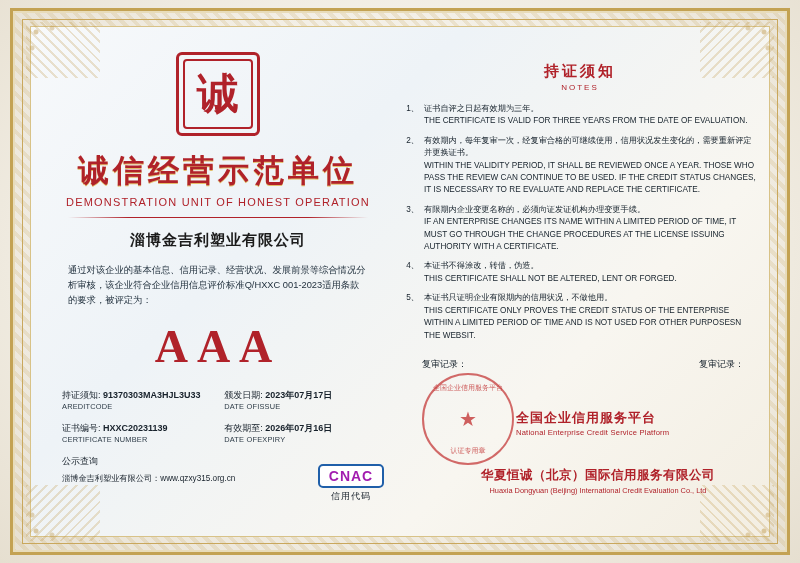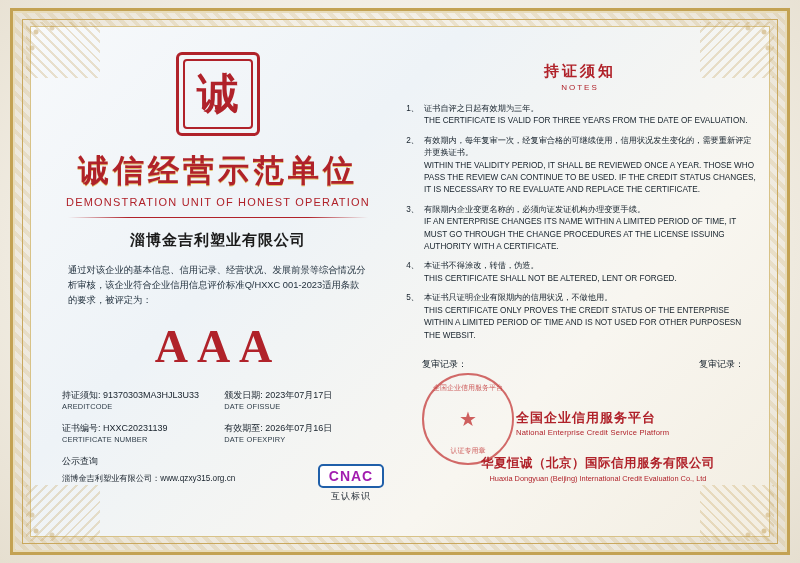--- a/index.html
+++ b/index.html
@@ -95,21 +95,21 @@
     font-family:"Liberation Serif",serif;font-weight:bold;
     font-size:46px;letter-spacing:9px;color:#b0222a;
   }
   .fields{
     margin:16px auto 0;width:312px;font-size:8.6px;color:#17212b;
   }
   .frow{display:flex;justify-content:space-between;margin-bottom:9px;}
   .fcell{width:48%;text-align:left;line-height:12px;}
   .fcell .lab{font-size:9px;}
   .fcell .laben{font-size:7.4px;letter-spacing:.2px;color:#2c3a46;}
-  .fcell .val{font-weight:normal;}
+  .fcell .val{font-weight:bold;}
   .pub{
     margin:4px auto 0;width:312px;text-align:left;font-size:9px;color:#17212b;
   }
   .pub .line2{margin-top:5px;font-size:8.2px;}
   .cnac{
     position:absolute;right:8px;bottom:20px;width:66px;text-align:center;
   }
   .cnac .box{
     border:2px solid #1f5fa9;border-radius:5px;color:#a21caf;
     font-weight:bold;font-size:14px;letter-spacing:1px;padding:2px 0;background:#fff;
@@ -155,21 +155,21 @@
     font-size:7px;opacity:.8;font-family:"Liberation Serif",serif;
   }
   .stamp .txt-top{top:10px;}
   .stamp .txt-bot{bottom:9px;}
   .platform{
     position:absolute;left:112px;bottom:86px;right:0;color:#b0222a;
   }
   .platform .p1{font-family:"Liberation Serif",serif;font-weight:bold;font-size:13px;letter-spacing:1px;}
   .platform .p2{font-size:7.6px;margin-top:1px;letter-spacing:.2px;}
   .issuer{
-    position:absolute;left:36px;bottom:40px;right:0;text-align:center;color:#b0222a;
+    position:absolute;left:36px;bottom:28px;right:0;text-align:center;color:#b0222a;
   }
   .issuer .i1{font-family:"Liberation Serif",serif;font-weight:bold;font-size:12.5px;letter-spacing:.5px;}
   .issuer .i2{font-size:7.4px;margin-top:2px;}
 </style>
 </head>
 <body>
 
 <div class="cert">
   <div class="border-outer"></div>
   <div class="border-mid"></div>
@@ -226,21 +226,21 @@
         </div>
       </div>
 
       <div class="pub">
         <div>公示查询</div>
         <div class="line2">淄博金吉利塑业有限公司：www.qzxy315.org.cn</div>
       </div>
 
       <div class="cnac">
         <div class="box">CNAC</div>
-        <div class="cap">互认标识</div>
+        <div class="cap">信用代码</div>
       </div>
     </div>
 
     <div class="right">
       <div class="notes-title">持证须知</div>
       <div class="notes-sub">NOTES</div>
 
       <div class="notes">
         <div class="note">
           <div class="num">1、</div>

